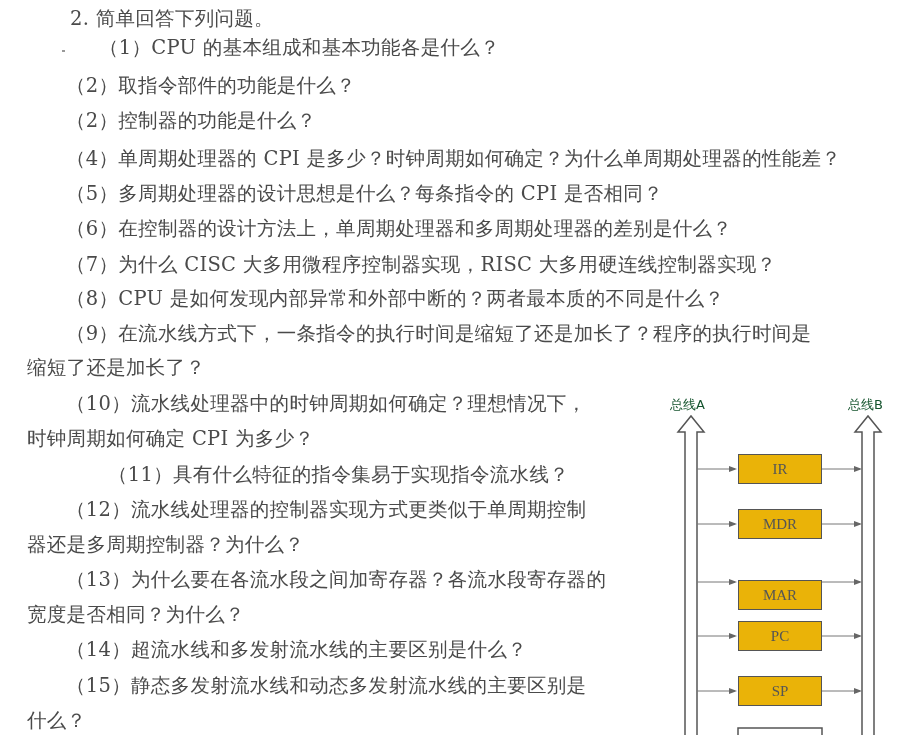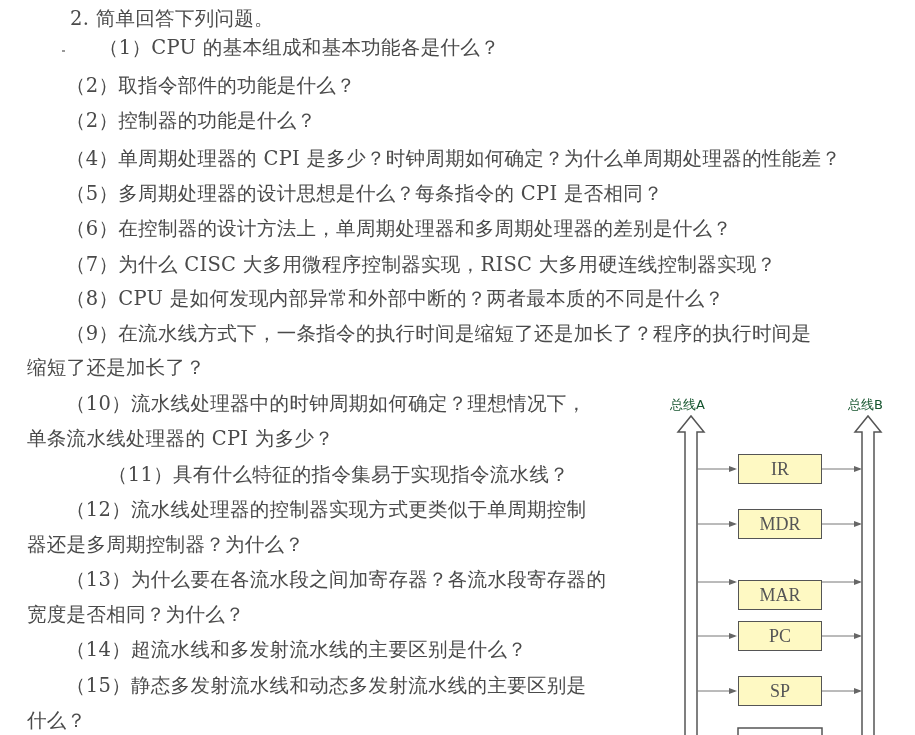--- a/index.html
+++ b/index.html
@@ -2,41 +2,41 @@
 <html><head>
 <meta charset="utf-8">
 <style>
   html, body { margin:0; padding:0; background:#ffffff; }
   body { width:915px; height:735px; position:relative; overflow:hidden;
          font-family:"DejaVu Serif","Liberation Serif",serif; color:#4a4a4a; }
   .line { position:absolute; font-size:19.5px; line-height:24px; white-space:nowrap; letter-spacing:0.3px; }
   .dot { position:absolute; left:62px; top:50px; width:3px; height:2px; background:#999; }
   .bus-label { position:absolute; font-family:"DejaVu Sans","Liberation Sans",sans-serif; font-size:13px; color:#14532d; }
   .reg { position:absolute; left:738px; width:84px; height:30px; border:1.5px solid #555; box-sizing:border-box;
-         font-family:"Liberation Serif","DejaVu Serif",serif; font-size:18px; color:#555;
-         display:flex; align-items:center; justify-content:center; background:#fef9c3; }
+         font-family:"Liberation Serif","DejaVu Serif",serif; font-size:15px; color:#555;
+         display:flex; align-items:center; justify-content:center; background:#eab308; }
 </style>
 </head>
 <body>
 
 <div>
   <div class="line" style="left:70px; top:7px;">2. 简单回答下列问题。</div>
   <div class="dot"></div>
   <div class="line" style="left:66px; top:36px;margin-left:33px;">（1）CPU 的基本组成和基本功能各是什么？</div>
   <div class="line" style="left:66px; top:74px;">（2）取指令部件的功能是什么？</div>
   <div class="line" style="left:66px; top:109px;">（2）控制器的功能是什么？</div>
   <div class="line" style="left:66px; top:147px;">（4）单周期处理器的 CPI 是多少？时钟周期如何确定？为什么单周期处理器的性能差？</div>
   <div class="line" style="left:66px; top:182px;">（5）多周期处理器的设计思想是什么？每条指令的 CPI 是否相同？</div>
   <div class="line" style="left:66px; top:217px;">（6）在控制器的设计方法上，单周期处理器和多周期处理器的差别是什么？</div>
   <div class="line" style="left:66px; top:253px;">（7）为什么 CISC 大多用微程序控制器实现，RISC 大多用硬连线控制器实现？</div>
   <div class="line" style="left:66px; top:287px;">（8）CPU 是如何发现内部异常和外部中断的？两者最本质的不同是什么？</div>
   <div class="line" style="left:66px; top:322px;">（9）在流水线方式下，一条指令的执行时间是缩短了还是加长了？程序的执行时间是</div>
   <div class="line" style="left:27px; top:356px;">缩短了还是加长了？</div>
   <div class="line" style="left:66px; top:392px;">（10）流水线处理器中的时钟周期如何确定？理想情况下，</div>
-  <div class="line" style="left:27px; top:427px;">单条流水线处理器的 CPI 为多少？</div>
+  <div class="line" style="left:27px; top:427px;">时钟周期如何确定 CPI 为多少？</div>
   <div class="line" style="left:66px; top:463px;margin-left:42px;">（11）具有什么特征的指令集易于实现指令流水线？</div>
   <div class="line" style="left:66px; top:498px;">（12）流水线处理器的控制器实现方式更类似于单周期控制</div>
   <div class="line" style="left:27px; top:533px;">器还是多周期控制器？为什么？</div>
   <div class="line" style="left:66px; top:568px;">（13）为什么要在各流水段之间加寄存器？各流水段寄存器的</div>
   <div class="line" style="left:27px; top:603px;">宽度是否相同？为什么？</div>
   <div class="line" style="left:66px; top:638px;">（14）超流水线和多发射流水线的主要区别是什么？</div>
   <div class="line" style="left:66px; top:674px;">（15）静态多发射流水线和动态多发射流水线的主要区别是</div>
   <div class="line" style="left:27px; top:709px;">什么？</div>
 </div>
 

